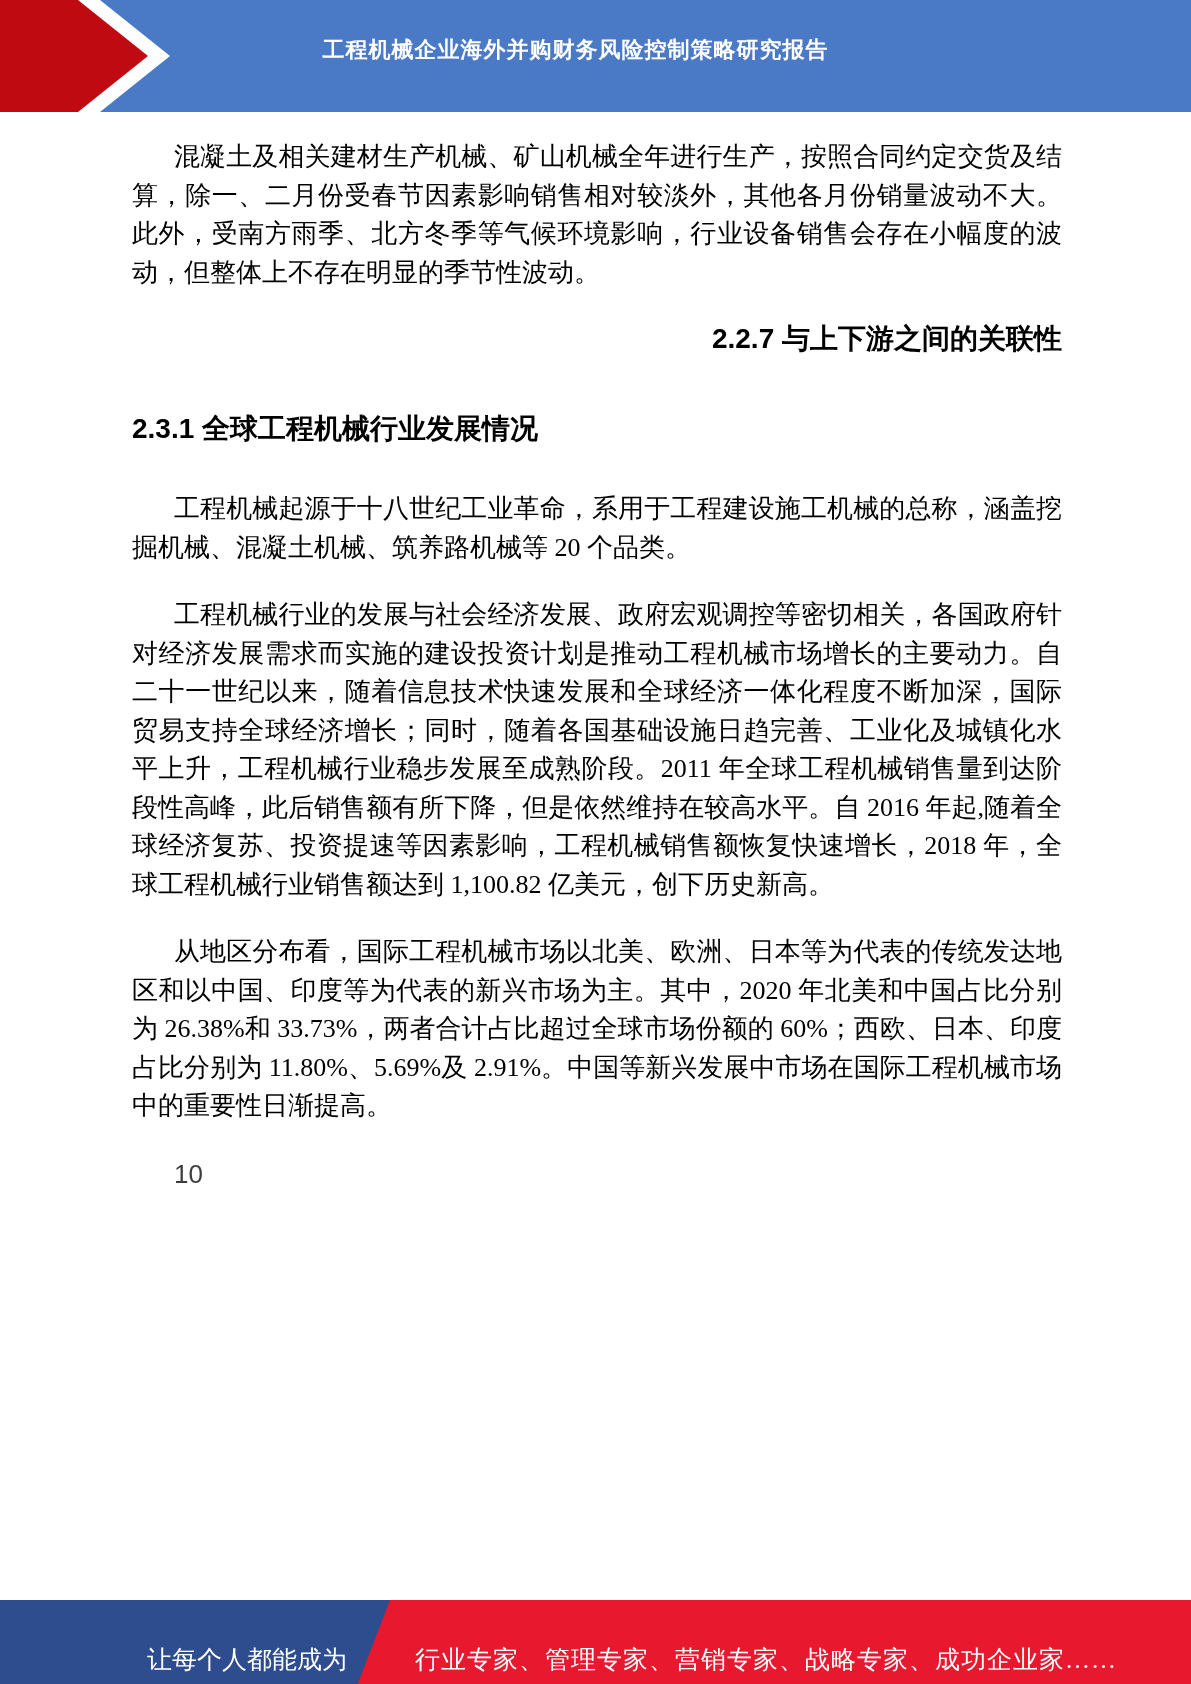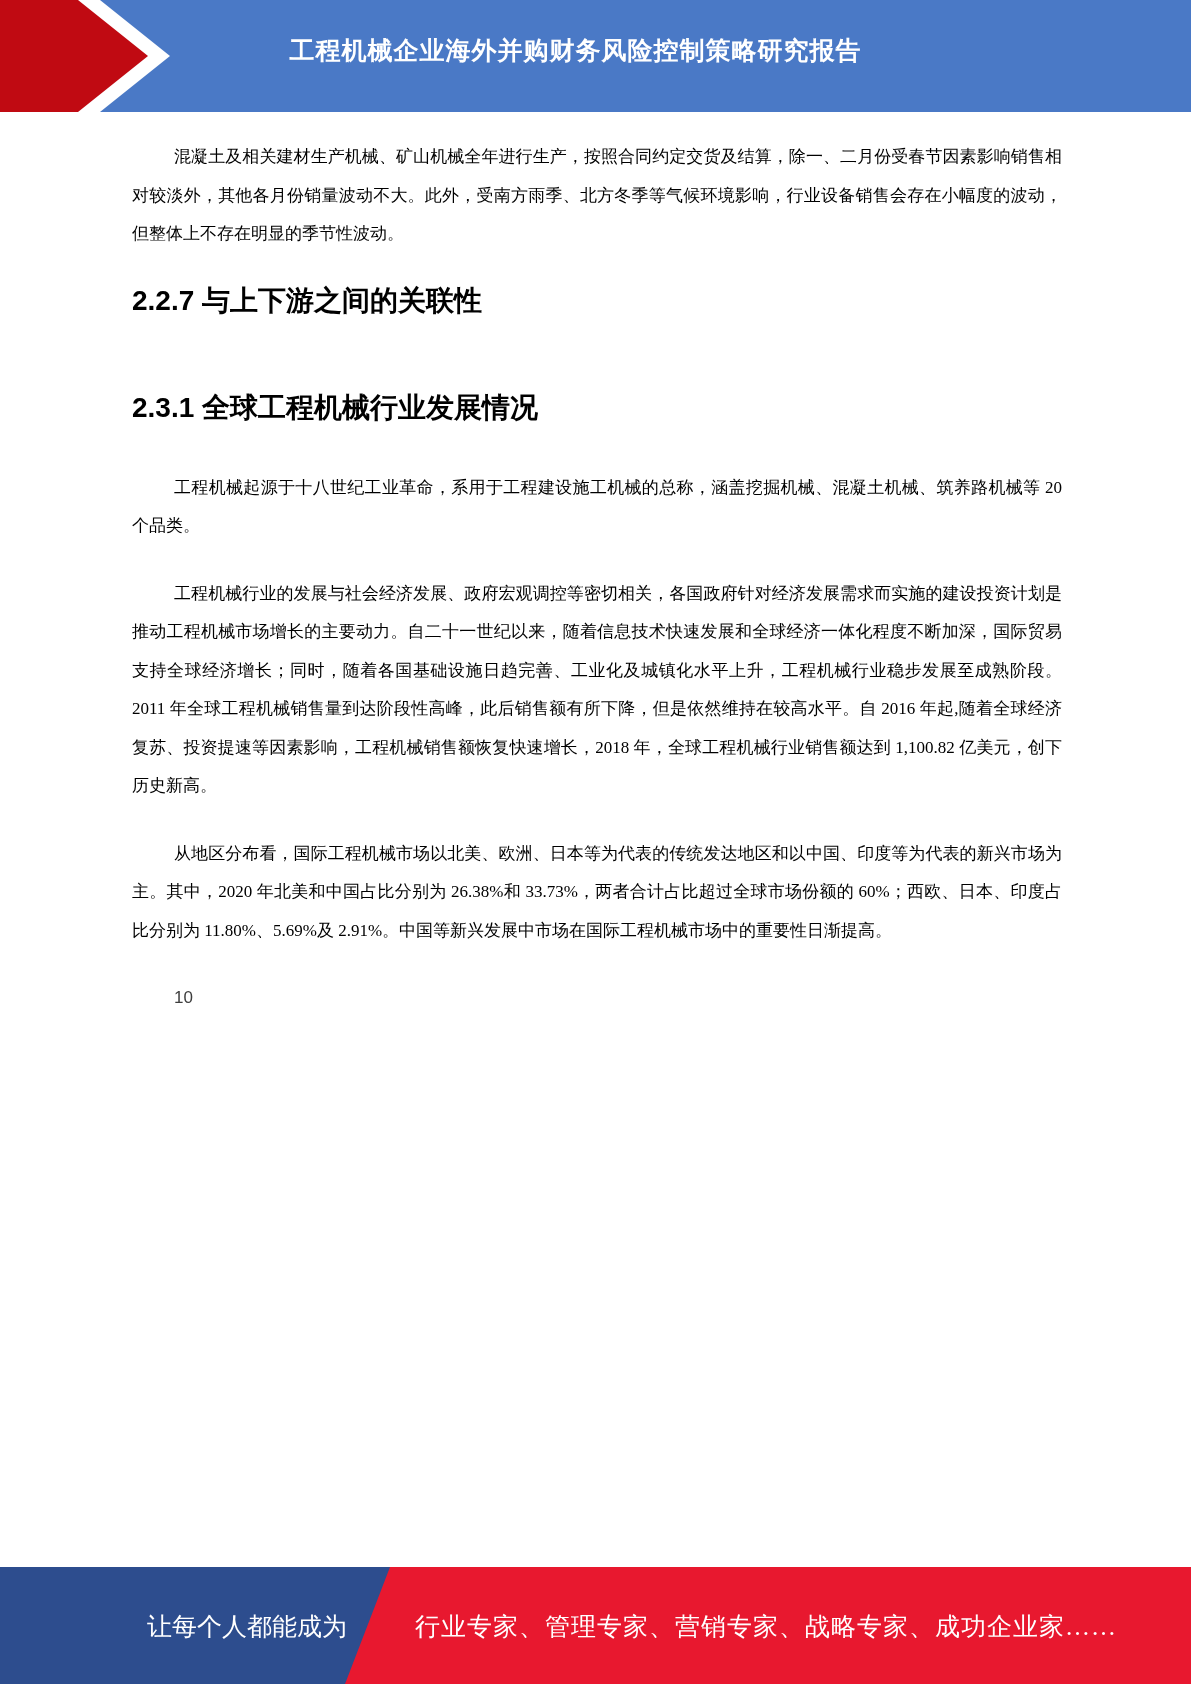--- a/index.html
+++ b/index.html
@@ -14,55 +14,55 @@
   
   .header-bar{
     position:absolute;top:0;left:0;width:1191px;height:112px;
     background:#4a79c6;
     display:flex;align-items:center;justify-content:center;
     padding-left:110px;padding-right:150px;box-sizing:border-box;
   }
   .header-arrow{position:absolute;left:0;top:0;width:180px;height:112px;}
   .header-title{
     font-family:Liberation Mono, monospace;
-    font-weight:700;font-size:25px;letter-spacing:1px;
+    font-weight:700;font-size:22px;letter-spacing:1px;
     color:#ffffff;margin:14px;transform:translateY(-6px);
     white-space:nowrap;
   }
   
   .main{
     position:absolute;top:112px;left:0;width:1191px;
     padding:26px 129px 0 132px;box-sizing:border-box;
   }
   .main p{
     margin:0 0 29px 0;
-    font-size:17px;line-height:38.5px;
+    font-size:26px;line-height:38.5px;
     text-indent:42px;
     text-align:justify;
     text-justify:inter-ideograph;
   }
   .sec-heading{
     font-family:"Liberation Sans","DejaVu Sans",sans-serif;
     font-weight:700;font-size:28px;line-height:36px;
     margin:0;white-space:nowrap;
   }
-  .h-227{margin-top:22px;margin-bottom:71px;}
+  .h-227{margin-top:22px;margin-bottom:54px;text-align:right;}
   .h-23{margin-top:78px;margin-bottom:51px;}
   .h-231{margin-top:8px;margin-bottom:43px;}
   .page-number{
     margin-top:-14px;
     text-align:right;
     padding-right:15px;
     font-family:"Liberation Sans","DejaVu Sans",sans-serif;
     font-size:25px;line-height:30px;color:#3d3d3d;
     text-indent:0;
   }
   
   .footer-bar{
-    position:absolute;left:0;bottom:0;width:1191px;height:117px;
+    position:absolute;left:0;bottom:0;width:1191px;height:84px;
     background:#e8182f;
   }
   .footer-blue{
     position:absolute;left:0;top:0;height:117px;width:392px;
     background:#2d4d8e;
     -webkit-clip-path:polygon(0 0,390px 0,345px 100%,0 100%);
     clip-path:polygon(0 0,390px 0,345px 100%,0 100%);
   }
   .footer-text{
     position:absolute;top:45px;

